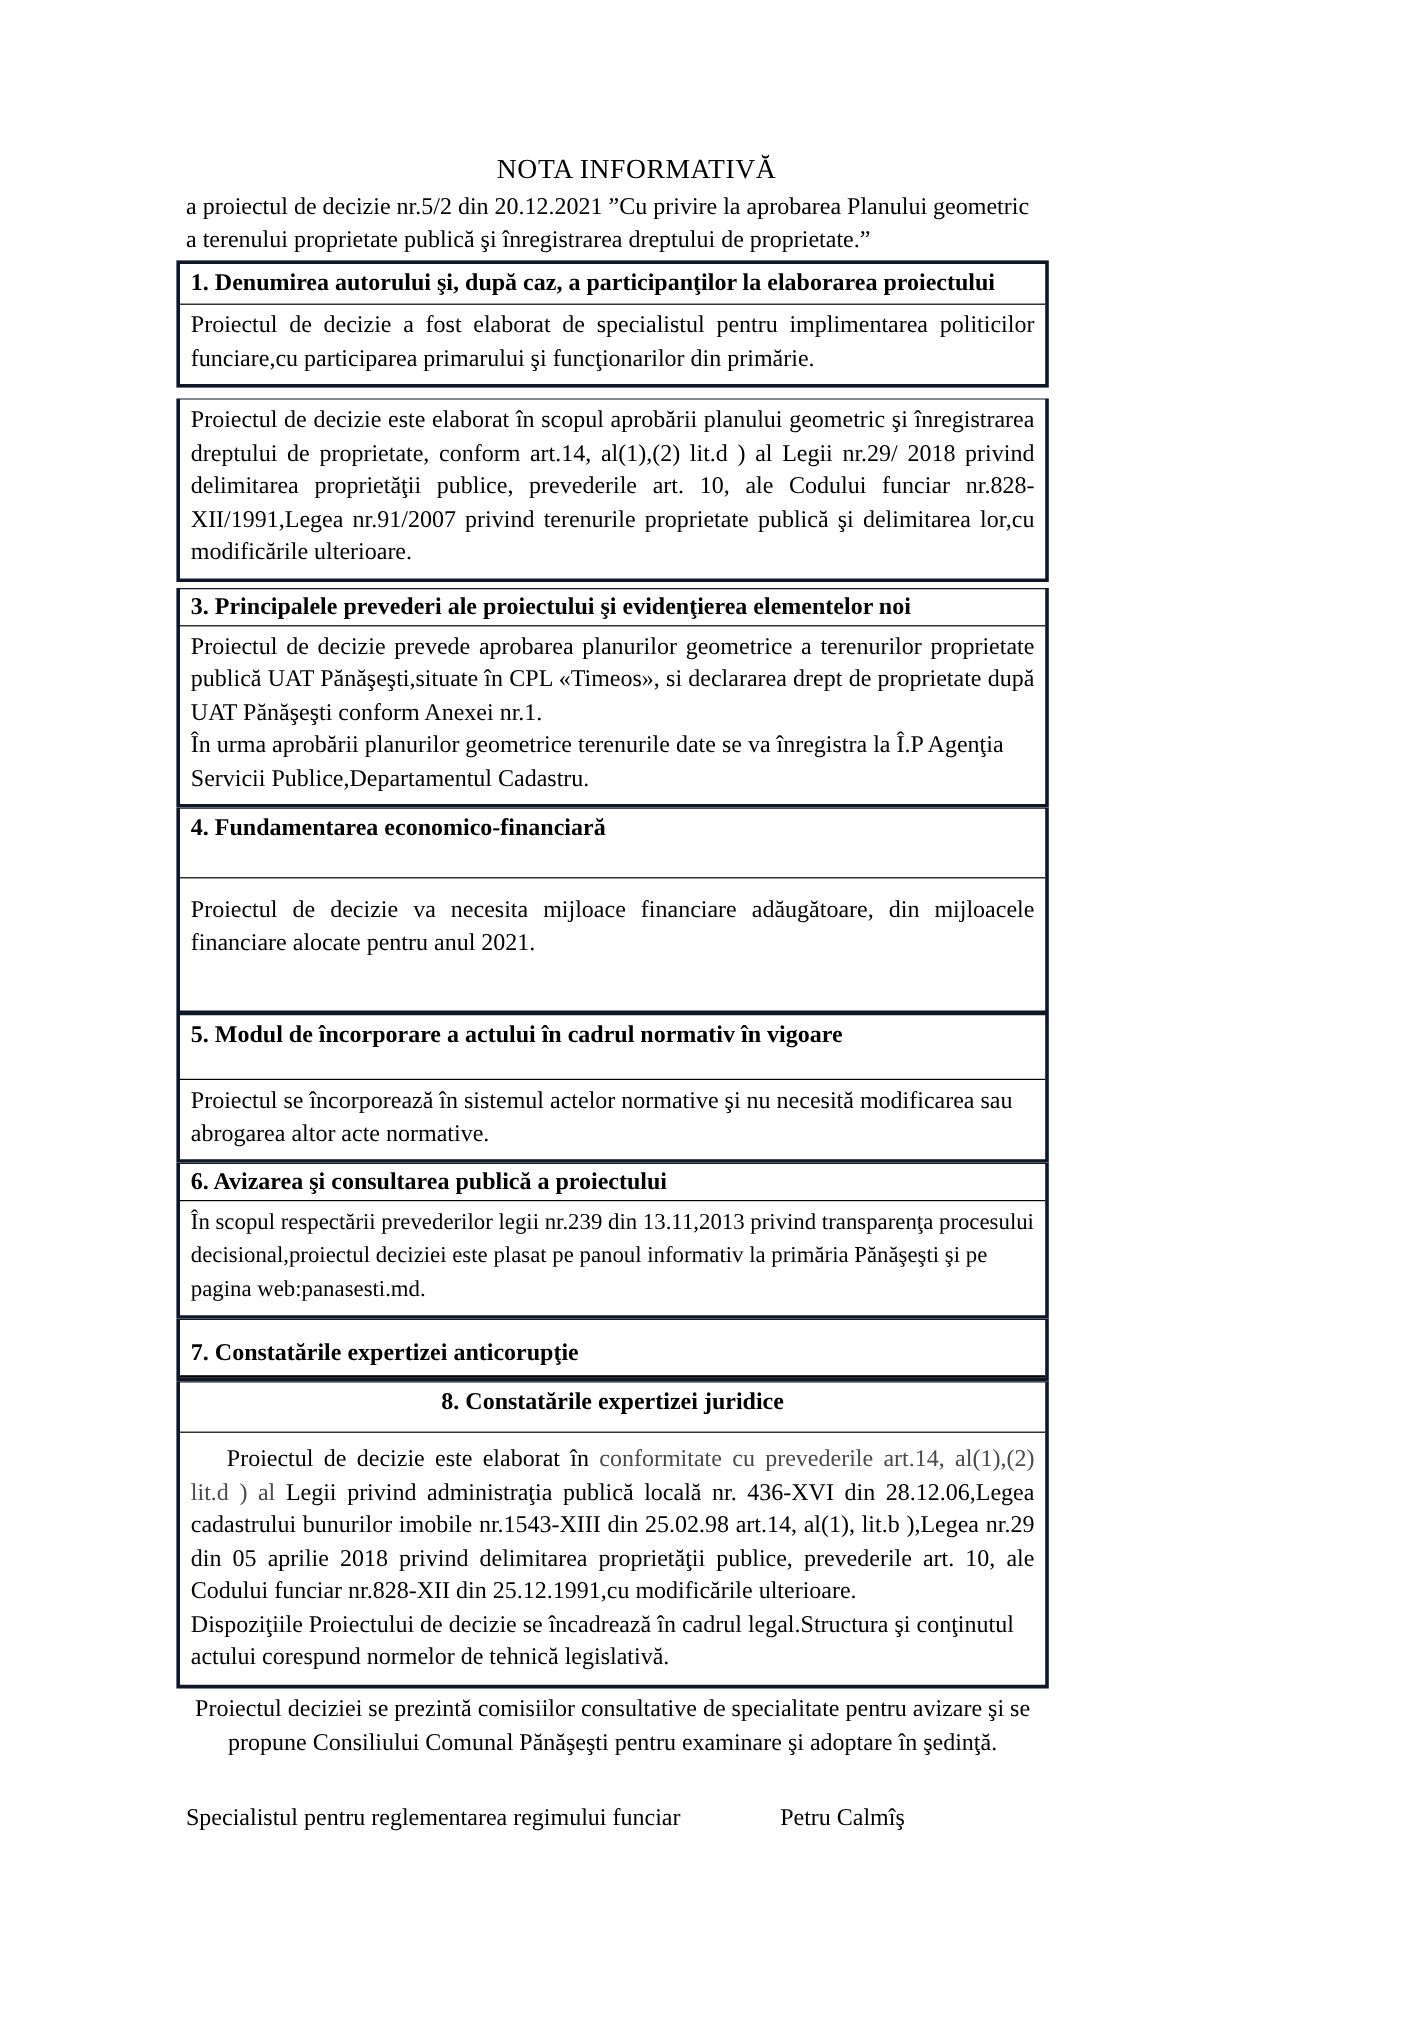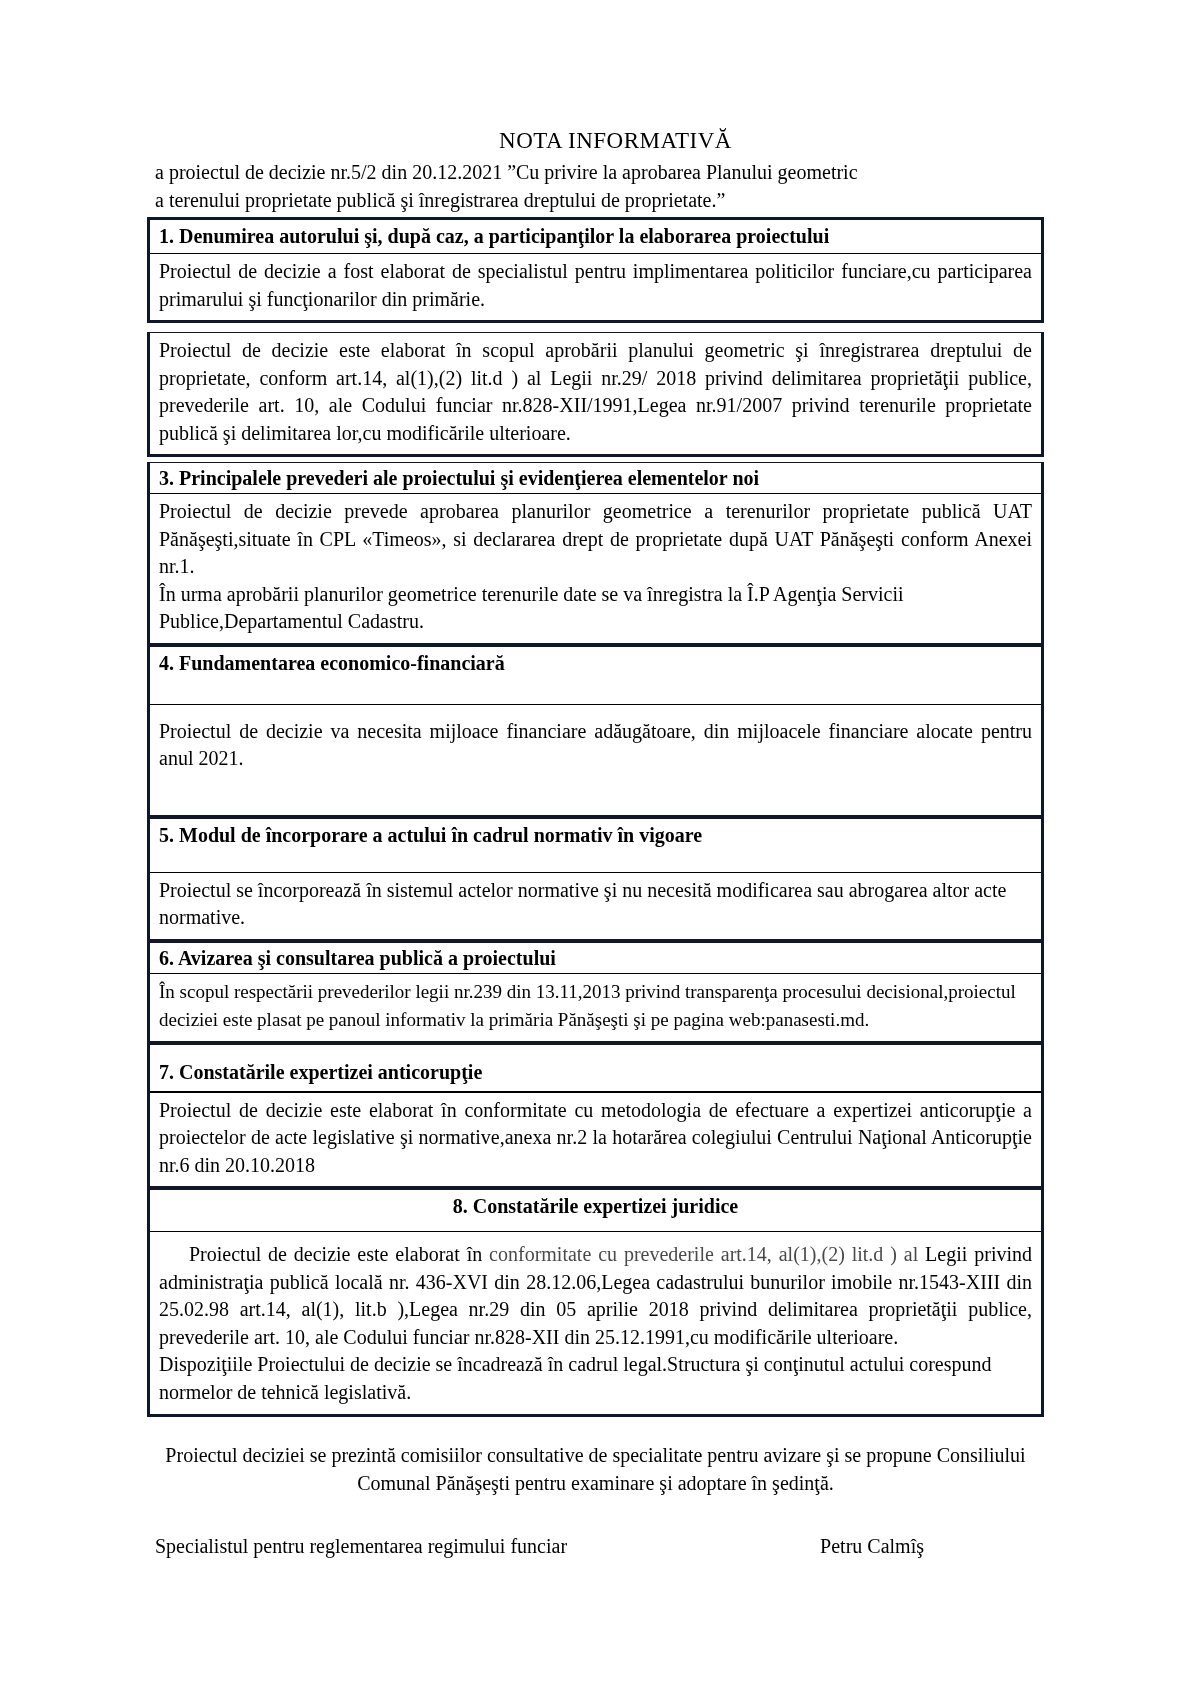--- a/index.html
+++ b/index.html
@@ -7,21 +7,21 @@
     position:relative;
     width:1190px;height:1683px;
     background:#ffffff;
     color:#000;
     font-family:"Liberation Serif","DejaVu Serif",serif;
     overflow:hidden;
   }
   .content{
     position:absolute;
     left:147px; top:128px;
-    width:897px;
+    width:727px;
   }
   .doc-title{
     text-align:center;
     font-size:23px;
     letter-spacing:0.5px;
     padding-left:40px;
     margin-bottom:4px;
     white-space:nowrap;
   }
   .intro{
@@ -62,21 +62,21 @@
   .s6 .sec-head{ padding-top:2px; padding-bottom:2px; }
   .s6 .sec-body{ font-size:19px; line-height:28px; }
   .s7 .sec-head{ padding-top:14px; padding-bottom:6px; border-bottom-width:2px; }
   .s8 .sec-head{ padding-bottom:12px;text-align:center; }
   .s8 .sec-body{ padding-top:9px; padding-bottom:8px; }
   .s8 .sec-body p:first-child{ text-indent:30px; }
   .closing{
     font-size:20px;
     line-height:28px;
     text-align:center;
-    margin-top:24px;
+    margin-top:3px;
   }
   .signature{
     display:flex;
     align-items:baseline;
     font-size:20px;
     margin-top:38px;
     padding-left:8px;
     padding-right:120px;
   }
   .sig-name{ margin-left:auto; }
@@ -126,23 +126,20 @@
           </div>
         </section>
         <section class="sec s6">
           <div class="sec-head">6. Avizarea şi consultarea publică a proiectului</div>
           <div class="sec-body">
             <p>În scopul respectării prevederilor legii nr.239 din 13.11,2013 privind transparenţa procesului decisional,proiectul deciziei este plasat pe panoul informativ  la primăria Pănăşeşti şi pe pagina web:panasesti.md.</p>
           </div>
         </section>
         <section class="sec s7">
           <div class="sec-head">7. Constatările expertizei anticorupţie</div>
-          <div class="sec-body">
-            <p>Proiectul de decizie este elaborat în conformitate cu metodologia de efectuare a expertizei anticorupţie a proiectelor de acte legislative şi normative,anexa nr.2 la hotarărea colegiului Centrului Naţional Anticorupţie nr.6 din 20.10.2018</p>
-          </div>
         </section>
         <section class="sec s8">
           <div class="sec-head">8. Constatările expertizei juridice</div>
           <div class="sec-body">
             <p><span>Proiectul de decizie este elaborat în </span><span style="color: rgb(74, 74, 74);">conformitate cu  prevederile art.14, al(1),(2) lit.d )  al</span><span> Legii  privind  administraţia  publică  locală  nr. 436-XVI  din  28.12.06,Legea cadastrului bunurilor imobile nr.1543-XIII din 25.02.98 art.14, al(1), lit.b ),Legea nr.29 din 05 aprilie 2018 privind delimitarea proprietăţii publice, prevederile art. 10, ale Codului  funciar nr.828-XII din 25.12.1991,cu modificările  ulterioare.</span></p>
             <p>Dispoziţiile Proiectului  de decizie se încadrează în cadrul legal.Structura şi conţinutul actului corespund normelor de tehnică legislativă.</p>
           </div>
         </section>
       </div>
 

